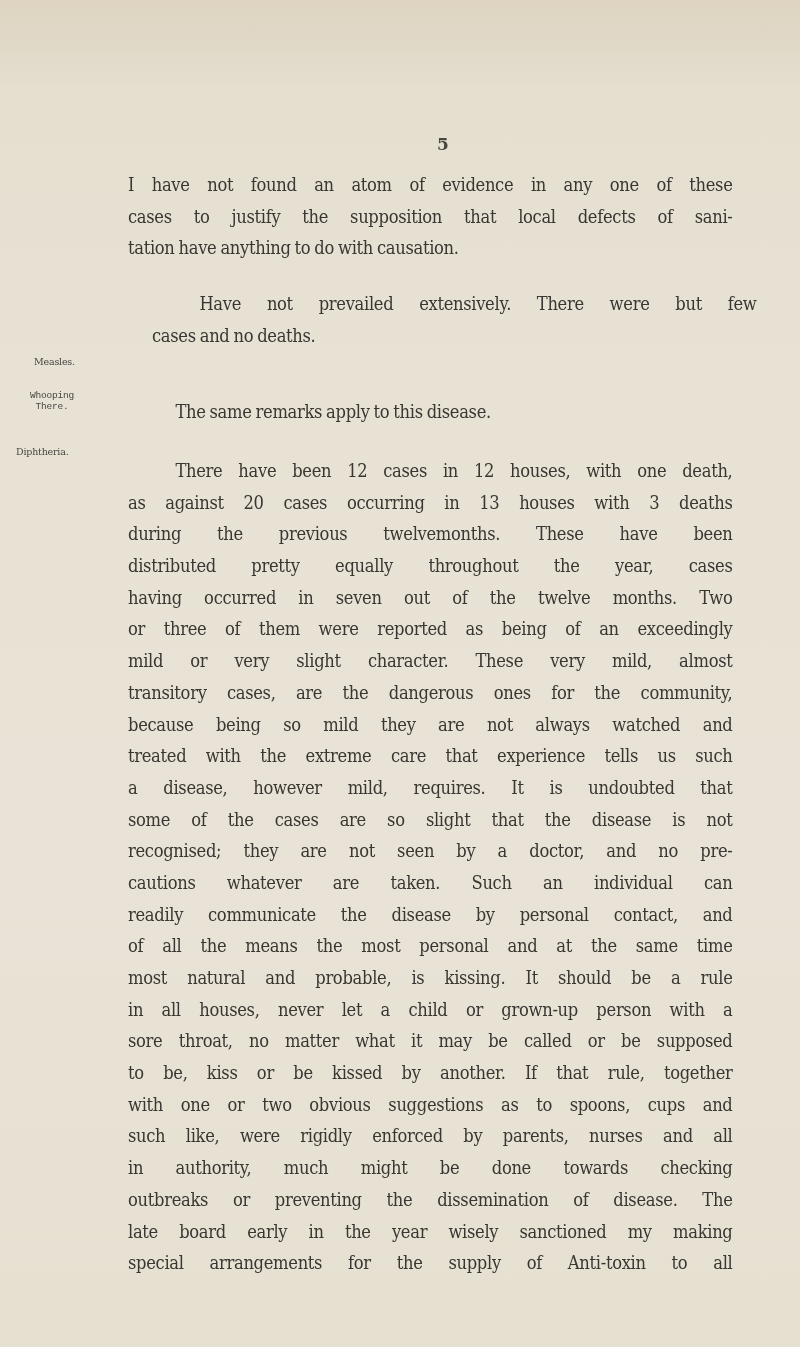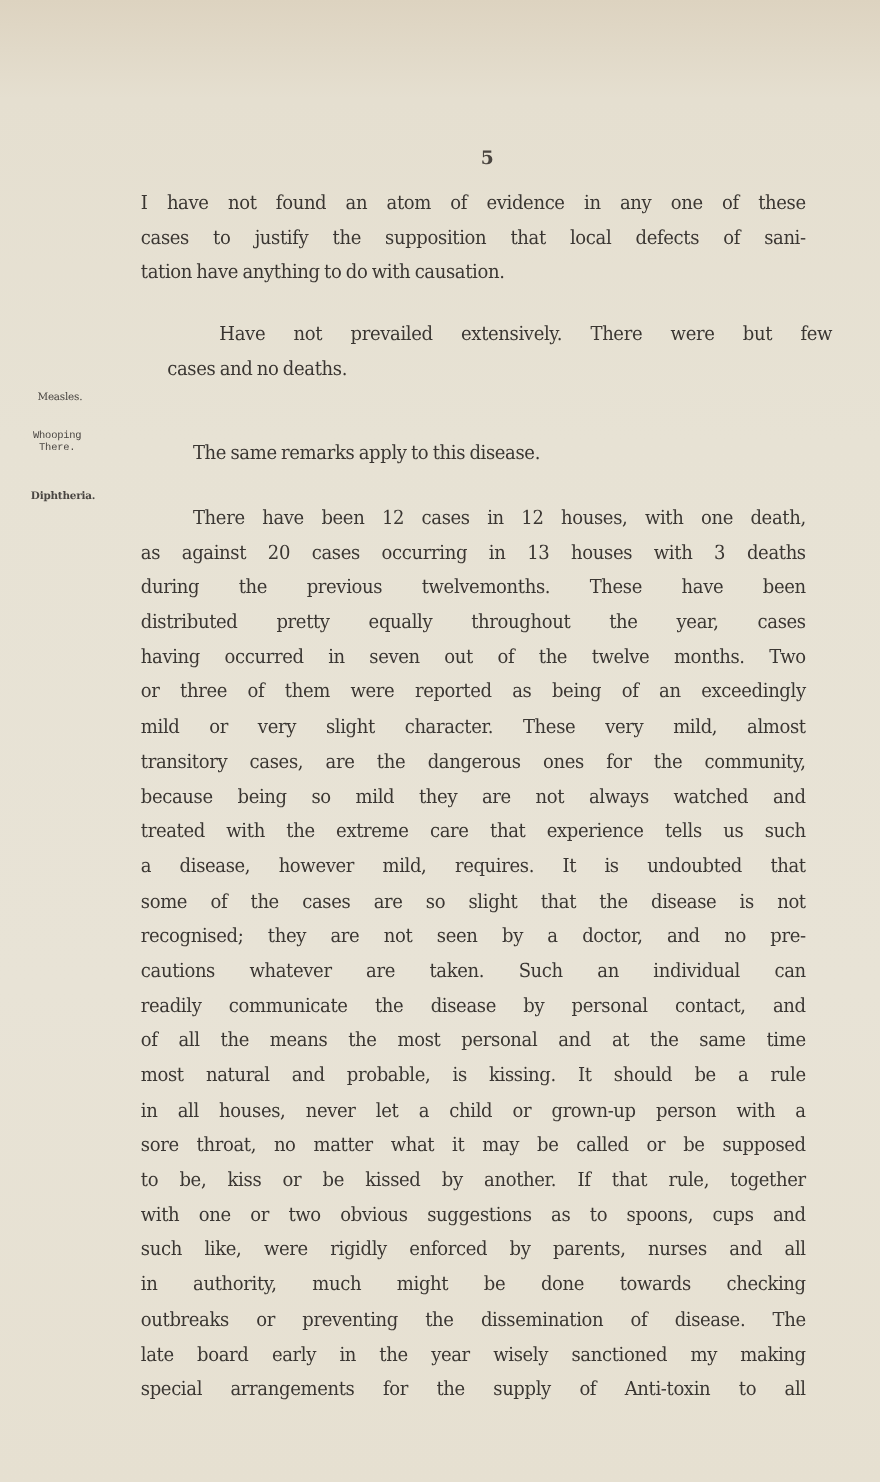--- a/index.html
+++ b/index.html
@@ -58,21 +58,21 @@
       text-align: center;
       letter-spacing: -0.2px;
     }
     #p1 { top: 156px; margin-top: 14px; }
     #p2 { top: 289px; margin-left: 24px; }
     #p3 { top: 397px; }
     #p4 { top: 456px; }
 
     #label-measles { top: 327px; left: 34px; margin-top: 29px; }
     #label-whooping { top: 390px; left: 30px; font-family: Liberation Mono, monospace; }
-    #label-diphtheria { top: 446px; left: 28px; font-weight: bold; }
+    #label-diphtheria { top: 446px; left: 16px; }
   </style>
 </head>
 <body>
 
 <div class="page-number">5</div>
 
 <div id="p1" class="paragraph">
   <span class="line">I have not found an atom of evidence in any one of these</span>
   <span class="line">cases to justify the supposition that local defects of sani-</span>
   <span class="line last">tation have anything to do with causation.</span>

